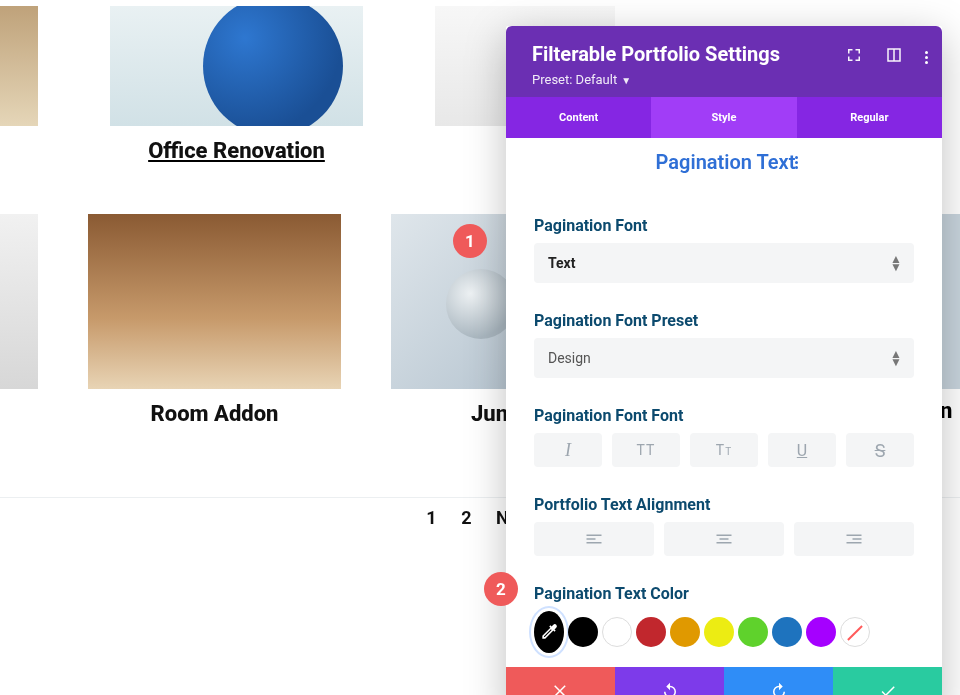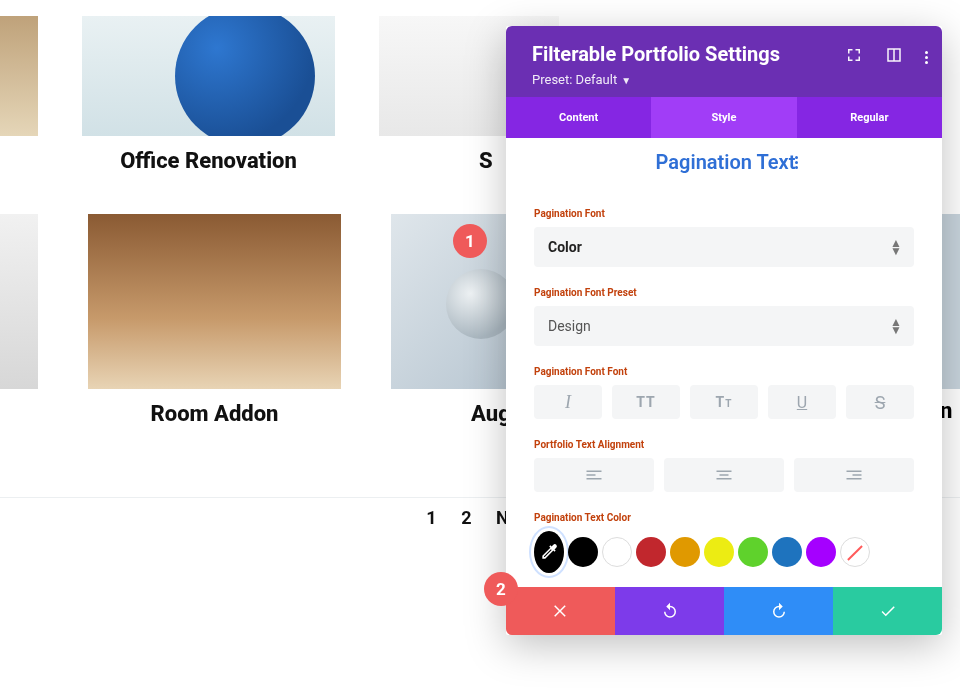--- a/index.html
+++ b/index.html
@@ -4,21 +4,21 @@
 <style>
   * { box-sizing: border-box; margin: 0; padding: 0; }
   body { font-family: -apple-system, BlinkMacSystemFont, "Segoe UI", Roboto, Helvetica, Arial, sans-serif; background: #fff; width: 960px; height: 695px; overflow: hidden; position: relative; }
 
   
   .content { position: absolute; inset: 0; }
   .card { width: 253px; margin-bottom: 20px; }
   .thumb { width: 253px; height: 120px; background: #cfd8dc; display:block; }
   .thumb.full { height: 175px; }
   .caption { text-align: center; font-weight: 800; font-size: 22px; margin-top: 12px; color: #111; }
-  .row1 { position: absolute; top: 16px; left: 0; display:flex; gap: 44px; }
+  .row1 { position: absolute; top: 6px; left: 0; display:flex; gap: 72px; text-decoration: underline; }
   .row2 { position: absolute; top: 214px; left: 0; display:flex; gap: 50px; }
   .edgeL { width: 38px; height: 175px; background:#b9aa96; }
   .edgeR { width: 18px; height: 175px; background:#c8d4dd; position:absolute; }
 
   
   .t-brush { background: linear-gradient(180deg,#e9f1f3 0%, #d1e1e6 100%); position:relative; overflow:hidden; }
   .t-brush::after{content:"";position:absolute;right:20px;bottom:-10px;width:140px;height:140px;border-radius:50%;background:radial-gradient(circle at 30% 30%, #2e77d0 0%, #1a4f95 70%);}
   .t-shoe { background: linear-gradient(180deg,#f7f7f7 0%, #e8e8e8 100%); }
   .t-wood { background: linear-gradient(180deg,#8a5a33 0%, #c79a6b 60%, #e8d4b5 100%); }
   .t-seal { background: linear-gradient(135deg,#dfe6eb 0%, #b9c7d2 100%); position:relative;}
@@ -42,29 +42,29 @@
 
   .tabs { display:flex; background:#8526e3; }
   .tab { flex:1; text-align:center; padding:14px 0; color:#fff; font-weight:700; font-size:11px; cursor:pointer; }
   .tab.active { background:#a13df7; }
 
   .section-head { display:flex; align-items:center; justify-content:center; padding: 12px 22px 8px 28px; }
   .section-title { color:#2f6fd6; font-size:20px; font-weight:600; }
   .section-menu .dots-v i{ background:#2f6fd6; }
 
   .body { padding: 6px 28px 14px 28px; position: relative;}
-  .field-label { font-size:10px; font-weight:700; color:#c2410c; margin: 20px 0 8px 0; }
+  .field-label { font-size:16px; font-weight:700; color:#0c4a6e; margin: 28px 0 8px 0; }
   .select { position:relative; background:#f4f5f6; border-radius:4px; height:40px; display:flex; align-items:center; padding:0 14px; color:#555; font-size:14px; }
   .select .arrows { position:absolute; right:12px; top:50%; transform:translateY(-50%); font-size:12px; color:#777; line-height:8px; }
   .select.bold .val { font-weight:700; color:#222; }
 
   .btn-row { display:flex; gap:10px; margin-top:2px; }
   .sbtn { flex:1; height:34px; background:#f4f5f6; border-radius:4px; display:flex; align-items:center; justify-content:center; color:#9da6af; cursor:pointer; }
   .italic{ font-style:italic; font-family:Georgia,serif; font-size:18px;}
-  .tt{ font-weight:700; font-size:14px; letter-spacing:1px;}
+  .tt{ font-weight:400; font-size:14px; letter-spacing:1px;}
   .ttsmall .sm{font-size:10px;}
   .ul{ text-decoration:underline; font-size:16px;}
   .strike{ text-decoration:line-through; font-size:18px;}
 
   .align-row { display:flex; gap:10px; }
   .align-btn { flex:1; height:34px; background:#f4f5f6; border-radius:4px; display:flex; align-items:center; justify-content:center; cursor:pointer;}
   .align-btn svg{ width:18px; height:14px; stroke:#9da6af; stroke-width:2; fill:none;}
 
   .swatches { display:flex; gap:4px; align-items:center; margin-top:6px; }
   .sw { width:30px; height:30px; border-radius:50%; flex:0 0 30px; }
@@ -104,21 +104,21 @@
   </div>
 
   <div class="row2">
     <div class="edgeL t-desk"></div>
     <div class="card">
       <div class="thumb full t-wood"></div>
       <div class="caption">Room Addon</div>
     </div>
     <div class="card" style="width:120px;">
       <div class="thumb full t-seal" style="width:120px;"></div>
-      <div class="caption" style="text-align:left; padding-left:80px;">Aug</div>
+      <div class="caption" style="text-align:left; padding-left:80px;">Jun</div>
     </div>
   </div>
   <div class="edgeR" style="top:214px; left:942px;"></div>
   <div style="position:absolute; left:940px; top:398px; font-weight:800; font-size:22px;">n</div>
 
   <div class="divider"></div>
   <div class="pagination">
     <span>1</span>
     <span>2</span>
     <span>Next</span>
@@ -168,21 +168,21 @@
           <i></i>
           <i></i>
           <i></i>
         </span>
       </span>
   </div>
 
   <div class="body">
     <div class="field-label">Pagination Font</div>
     <div class="select bold">
-      <span class="val">Color</span>
+      <span class="val">Text</span>
       <span class="arrows">▲<br>▼</span>
     </div>
 
     <div class="field-label">Pagination Font Preset</div>
     <div class="select">
       <span class="val">Design</span>
       <span class="arrows">▲<br>▼</span>
     </div>
 
     <div class="field-label">Pagination Font Font</div>

